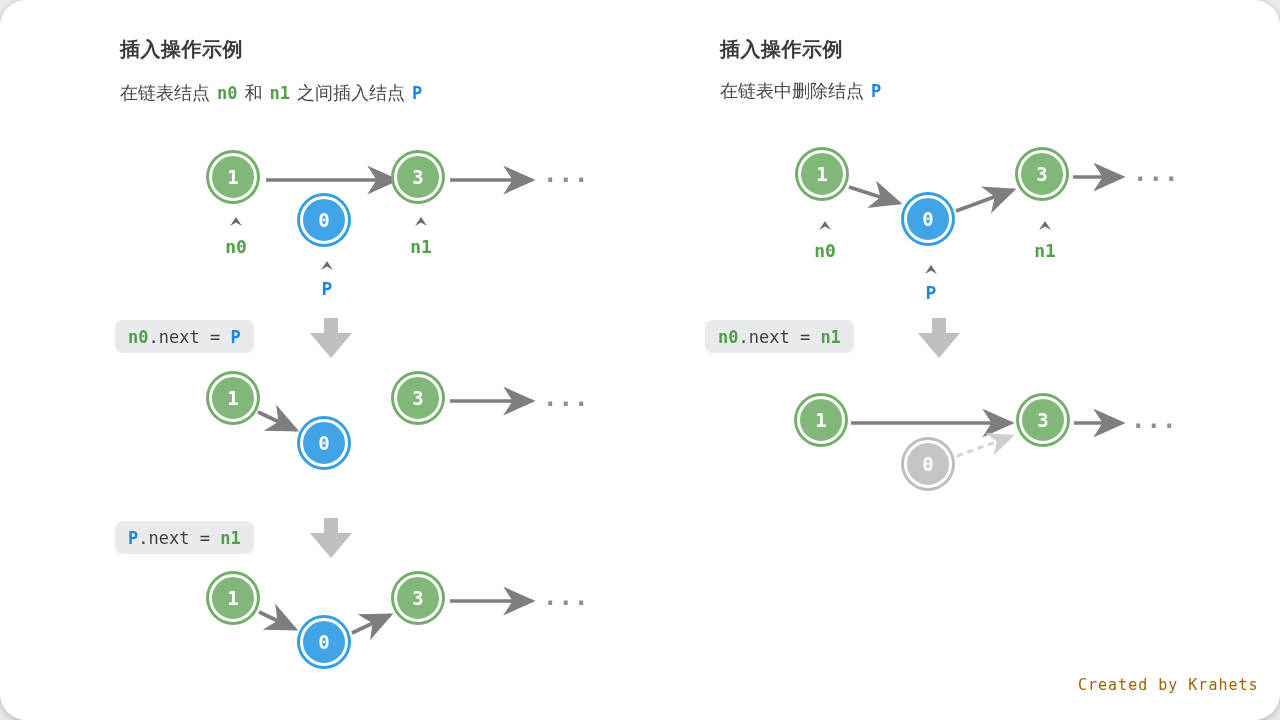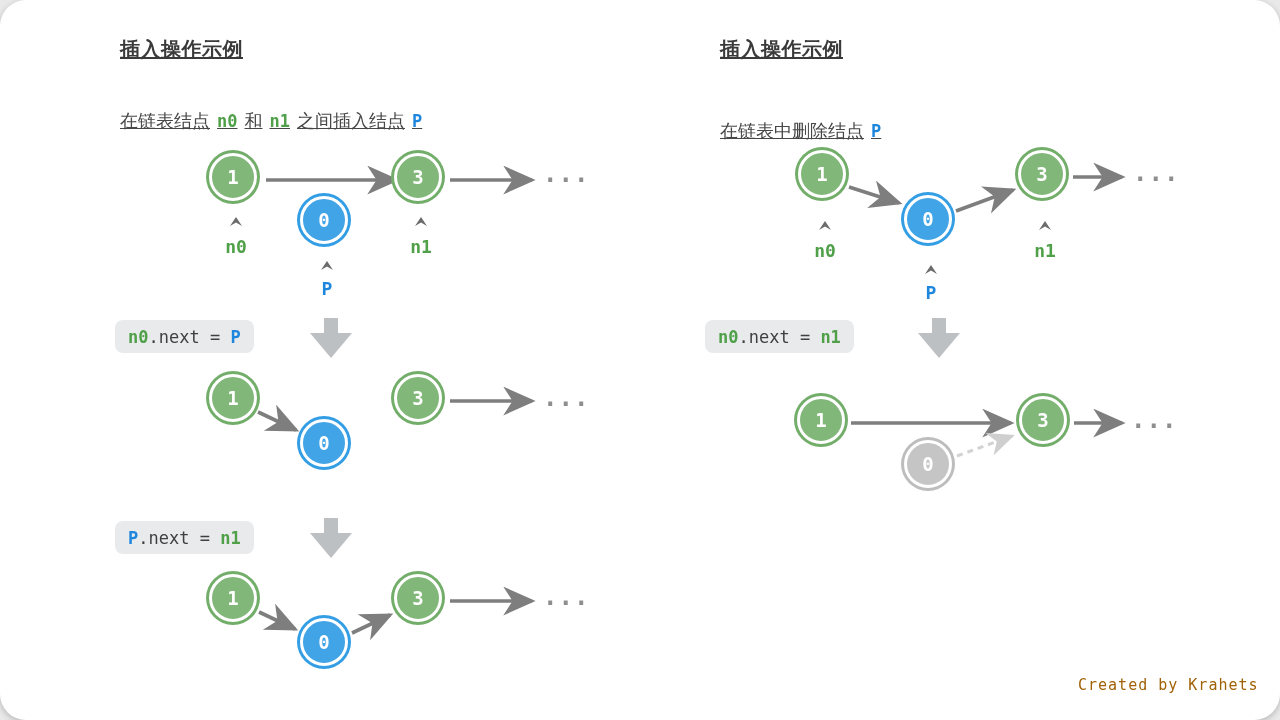--- a/index.html
+++ b/index.html
@@ -1,26 +1,26 @@
 <!DOCTYPE html>
 <html><head>
 <meta charset="utf-8">
 <style>
   html,body{margin:0;padding:0;background:#e9e9e9;}
   #canvas{
     position:relative;width:1280px;height:720px;background:#ffffff;
     border-radius:26px;box-shadow:0 2px 6px rgba(0,0,0,.22);
     overflow:hidden;font-family:"Liberation Sans",sans-serif;
   }
-  .abs{position:absolute;text-decoration:underline;}
+  .abs{position:absolute;}
   .panel-title{
     font-size:20px;font-weight:700;color:#3a3a3a;letter-spacing:.5px;
   }
   .panel-subtitle{
-    font-size:18px;color:#474747;white-space:nowrap;margin-top:28px;
+    font-size:18px;color:#474747;white-space:nowrap;
   }
   .tok{
     font-family:"DejaVu Sans Mono","Liberation Mono",monospace;
     font-weight:700;font-size:17px;margin:0 7px;
   }
   .green-text{color:#4fa048;}
   .blue-text{color:#1e87dd;}
   .node{
     position:absolute;width:42px;height:42px;border-radius:50%;
     border:3px solid #ffffff;display:flex;align-items:center;justify-content:center;
@@ -156,21 +156,21 @@
     </div>
   <div class="node green" style="left:394px;top:574px">
       <span class="node-val">3</span>
     </div>
   <div class="node blue" style="left:300px;top:618px">
       <span class="node-val">0</span>
     </div>
   <div class="dots" style="left:543px;top:585px">...</div>
 
   <div class="abs panel-title" style="left:720px;top:36px">插入操作示例</div>
-  <div class="abs panel-subtitle" style="left:720px;top:91px">
+  <div class="abs panel-subtitle" style="left:720px;top:79px">
     <span>在链表中删除结点</span><span class="tok blue-text">P</span>
   </div>
 
   <div class="node green" style="left:798px;top:150px">
       <span class="node-val">1</span>
     </div>
   <div class="node blue" style="left:904px;top:195px">
       <span class="node-val">0</span>
     </div>
   <div class="node green" style="left:1018px;top:150px">

